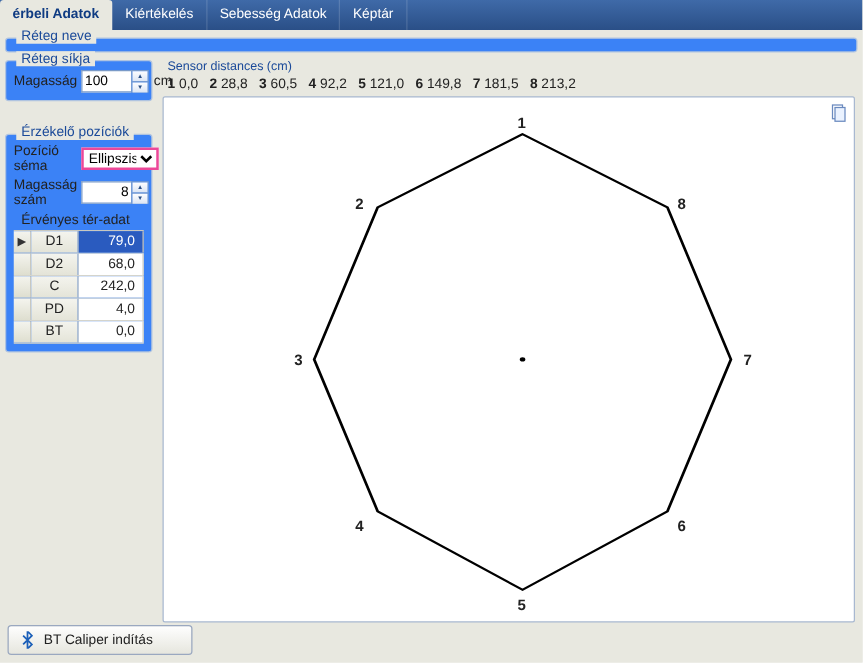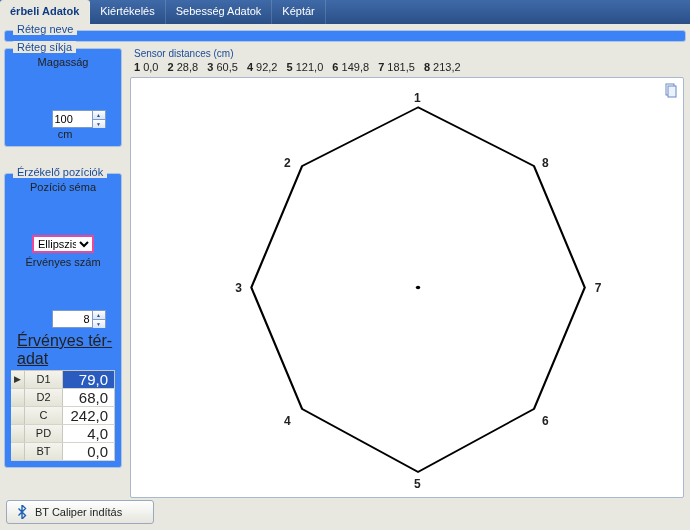--- a/index.html
+++ b/index.html
@@ -69,26 +69,25 @@
     width: 126px;
     display: flex;
     flex-direction: column;
     gap: 20px;
   }
   .rightcol {
     flex: 1;
     display: flex;
     flex-direction: column;
   }
-  .row { display: flex; align-items: center; margin-top: 3px; flex-direction: column; }
+  .row { display: flex; align-items: center; margin-top: 3px; }
   .row label { flex: 0 0 54px; }
   .numfield {
     display: inline-flex;
     height: 18px;
-    margin-left: 31px;
   }
   .numfield input {
     width: 40px; height: 18px;
     border: 1px solid #7a9ac8;
     border-right: none;
     padding: 0 2px;
     font-size: 11px;
     text-align: left;
     background:#fff;
   }
@@ -109,22 +108,21 @@
     height: 18px;
     border: 2px solid #ec4899;
     background: #fff;
     font-size: 11px;
     width: 62px;
   }
   .unit { margin-left: 4px; }
   
   .tbl-head {
     margin: 4px 0 0 6px;
-    font-size: 16px;
-    text-decoration: underline;
+    font-size: 11px;
   }
   .tbl { margin: 2px 0 0 0; border-top:1px solid #c8c8c0; }
   .tbl-row {
     display:flex; align-items:stretch;
     height:18px;
     border-bottom:1px solid #d4d4cc;
   }
   .tbl-row .gutter {
     width:14px;
     background: linear-gradient(#f4f4ee,#dedecf);
@@ -138,21 +136,21 @@
     background: linear-gradient(#f4f4ee,#e4e4d8);
     border-right:1px solid #c8c8c0;
     text-align:center;
     font-size:11px; line-height:17px;
   }
   .tbl-row .val {
     flex:1;
     background:#fff;
     text-align:right;
     padding-right:6px;
-    font-size:15px; line-height:17px;
+    font-size:11px; line-height:17px;
     border-right:1px solid #c8c8c0;
   }
   .tbl-row.selected .val {
     background:#2a5bbf; color:#fff;
   }
   
   .dist-title { color:#1b4a99; margin: 4px 0 2px 8px; font-size:10px; }
   .dist-line {
     margin: 0 0 0 8px;
     white-space: nowrap;
@@ -235,21 +233,21 @@
 
     <div class="group" style="flex:0 0 auto;">
       <span class="legend">Érzékelő pozíciók</span>
       <div class="row">
         <label>Pozíció séma</label>
         <select class="combo">
           <option>Ellipszis</option>
         </select>
       </div>
       <div class="row">
-        <label>Érvényes szám</label>
+        <label>Magasság szám</label>
         <span class="numfield">
           <input type="text" style="text-align: right;" value="8">
           <span class="spinner">
               <div>▲</div>
               <div>▼</div>
             </span>
         </span>
       </div>
       <div class="tbl-head">Érvényes tér-adat</div>
       <div class="tbl">

